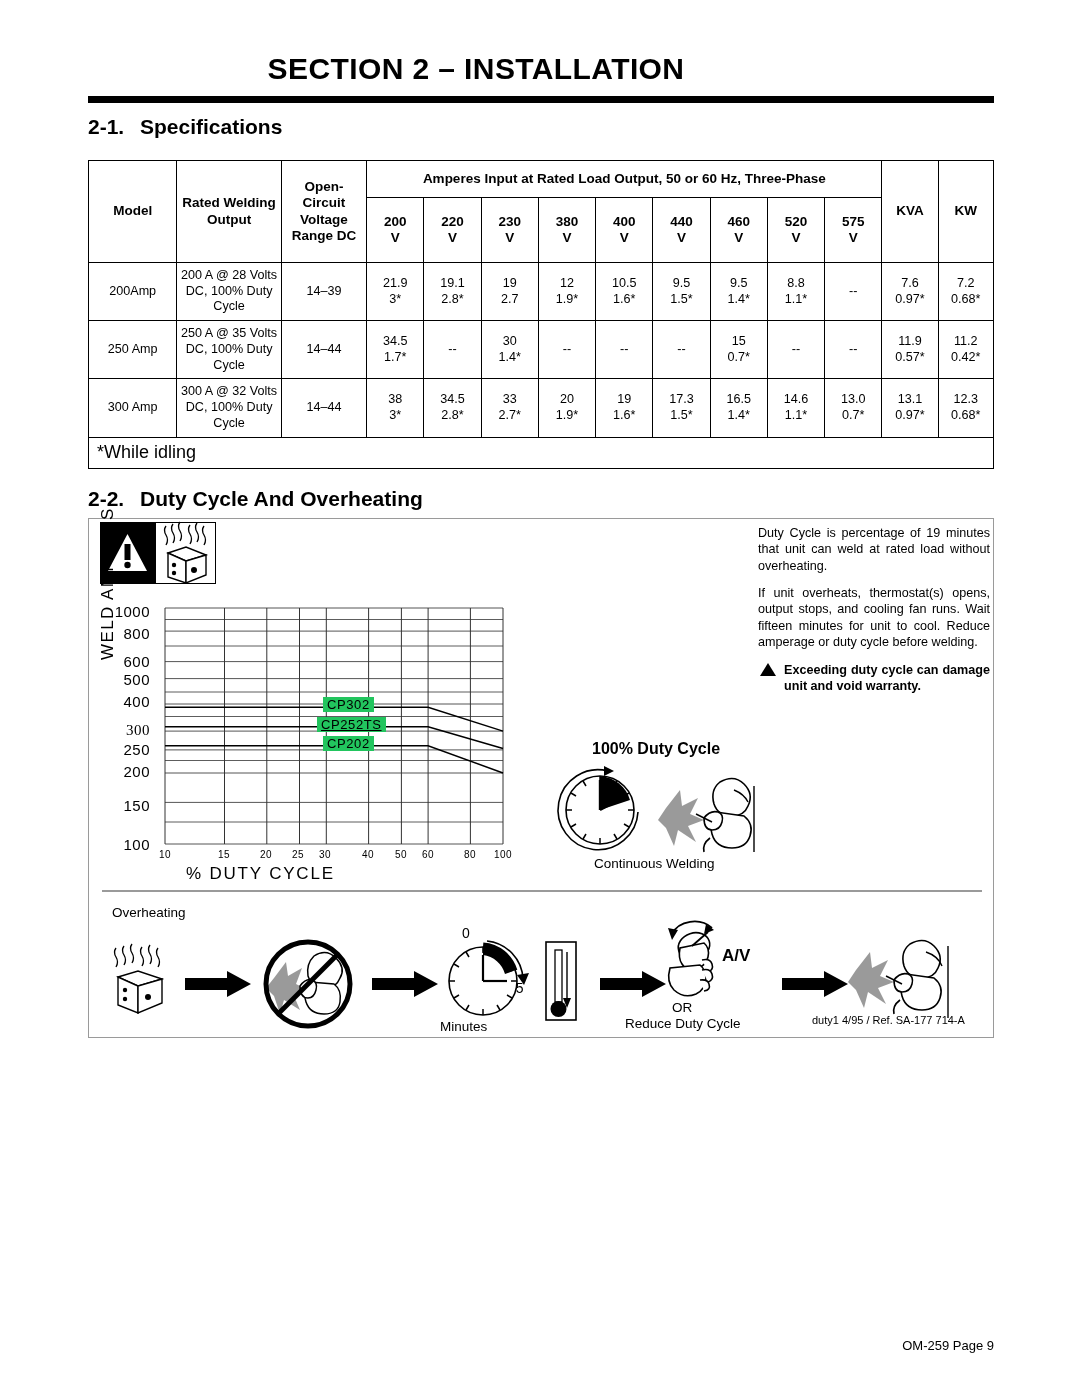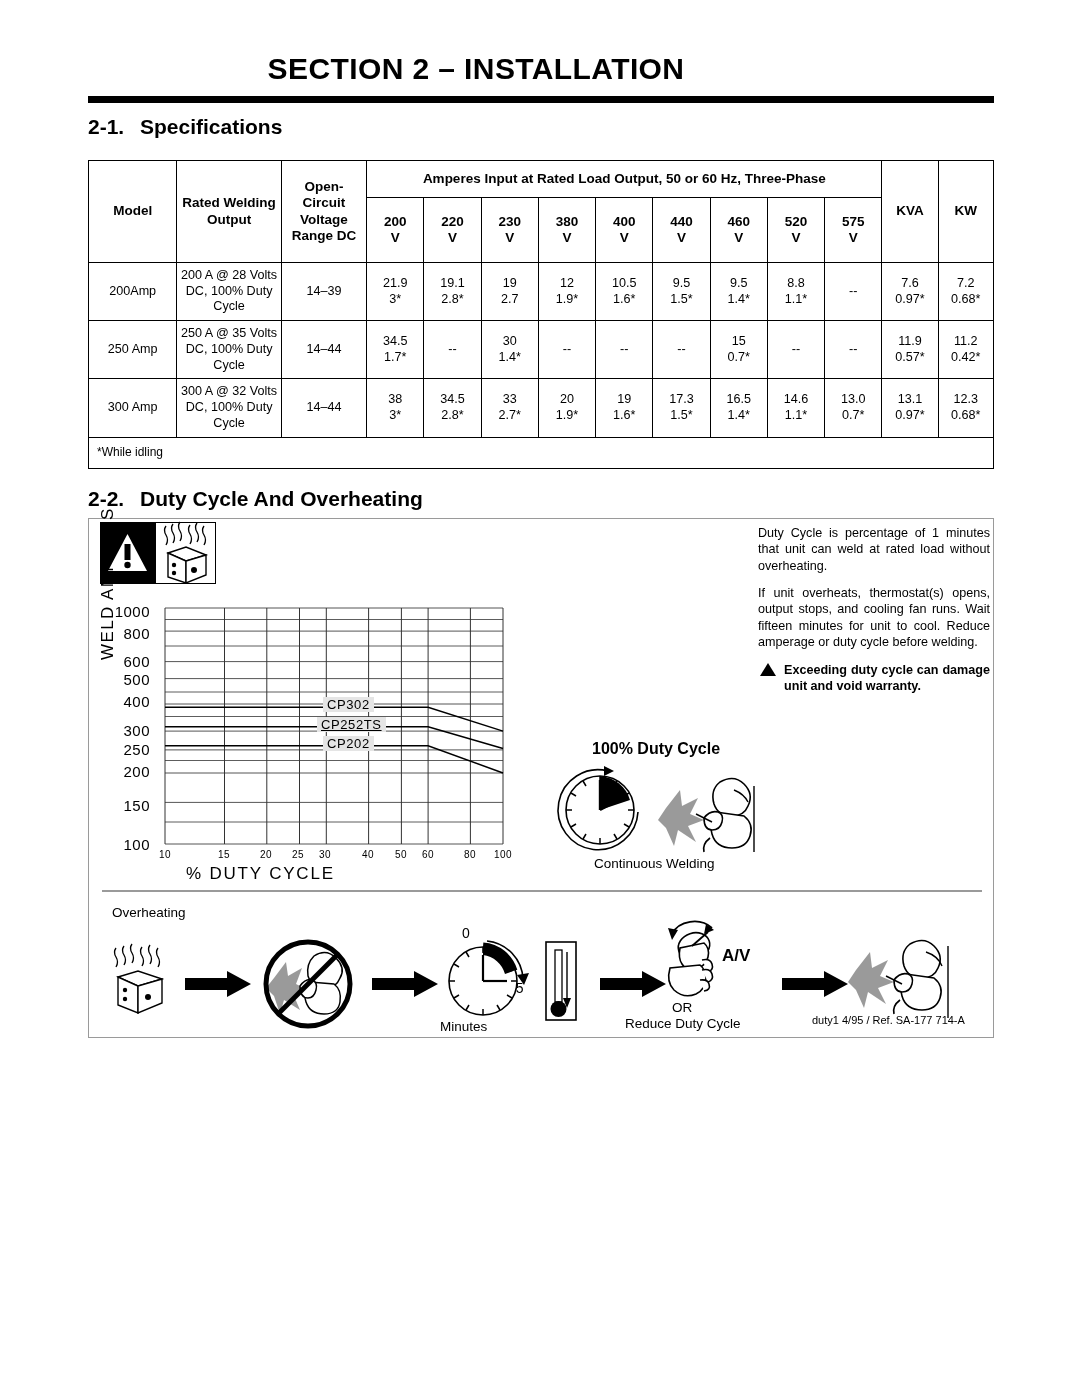--- a/index.html
+++ b/index.html
@@ -30,21 +30,21 @@
   
   .spec-wrap{position:absolute;left:88px;top:160px;width:906px;}
   table.spec{
     border-collapse:collapse;width:906px;
     table-layout:fixed;
   }
   table.spec td,table.spec th{
     border:1px solid #000;
     text-align:center;
     vertical-align:middle;
-    font-size:12px;
+    font-size:18px;
     padding:1px 1px;
     line-height:1.22;
   }
   table.spec th{font-weight:bold;font-size:13.5px;}
   table.spec td.dat{font-size:12.6px;line-height:1.25;padding:5px 0;}
   .col-model{width:88px;}
   .col-rated{width:104px;}
   .col-ocv{width:85px;}
   .col-amp{width:57px;}
   .col-kva{width:56px;}
@@ -87,21 +87,21 @@
   .ylabel{
     position:absolute;left:-2px;top:60px;
     transform:rotate(-90deg);transform-origin:left top;
     font-size:17px;letter-spacing:1.4px;white-space:nowrap;
   }
   .xlabel{
     position:absolute;left:86px;top:264px;font-size:17px;letter-spacing:1.8px;
   }
   .ytick{position:absolute;text-align:right;width:50px;font-size:15px;letter-spacing:0.5px;}
   .xtick{position:absolute;text-align:center;width:40px;font-size:10px;letter-spacing:0.5px;}
-  .curvelbl{position:absolute;font-size:13px;letter-spacing:0.6px;background:#e5e5e5;padding:0 4px;}
+  .curvelbl{position:absolute;font-size:13px;letter-spacing:0.6px;background:#22c55e;padding:0 4px;}
 
   
   .dc100-cap{position:absolute;left:592px;top:740px;font-size:16px;font-weight:bold;}
   .contw-cap{position:absolute;left:594px;top:856px;font-size:13.5px;}
 
   
   .oh-cap{position:absolute;left:112px;top:905px;font-size:13.5px;font-weight:normal;}
   .min-cap{position:absolute;left:440px;top:1019px;font-size:13.5px;}
   .av-cap{position:absolute;left:722px;top:946px;font-size:17px;font-weight:bold;}
   .or-cap{position:absolute;left:672px;top:1000px;font-size:13.5px;}
@@ -256,38 +256,38 @@
         <g fill="#000">
           <circle cx="18" cy="42" r="2.2"></circle>
           <circle cx="18" cy="50" r="2.2"></circle>
           <circle cx="38" cy="47" r="3"></circle>
         </g>
       </svg>
     </div>
   </div>
 
   <div class="rtext">
-    <p>Duty Cycle is percentage of 1 minutes that unit can weld at rated load without overheating.</p>
+    <p>Duty Cycle is percentage of 19 minutes that unit can weld at rated load without overheating.</p>
     <p>If unit overheats, thermostat(s) opens, output stops, and cooling fan runs. Wait fifteen minutes for unit to cool. Reduce amperage or duty cycle before welding.</p>
     <p class="bold-warn">
       <span class="tri"></span>
       <span>Exceeding duty cycle can damage unit and void warranty.</span>
     </p>
   </div>
 
   <div class="chart">
     <div class="ylabel">WELD AMPERES</div>
     <div class="xlabel">% DUTY CYCLE</div>
 
     <div class="ytick" style="left:0px;top:3px;">1000</div>
     <div class="ytick" style="left:0px;top:25px;">800</div>
     <div class="ytick" style="left:0px;top:53px;">600</div>
     <div class="ytick" style="left:0px;top:71px;">500</div>
     <div class="ytick" style="left:0px;top:93px;">400</div>
-    <div class="ytick" style="left:0px;top:122px;">300</div>
+    <div class="ytick" style="left:0px;top:122px;font-family:Liberation Serif, serif;">300</div>
     <div class="ytick" style="left:0px;top:141px;">250</div>
     <div class="ytick" style="left:0px;top:163px;">200</div>
     <div class="ytick" style="left:0px;top:197px;">150</div>
     <div class="ytick" style="left:0px;top:236px;">100</div>
 
     <div class="xtick" style="left:45px;top:249px;">10</div>
     <div class="xtick" style="left:104px;top:249px;">15</div>
     <div class="xtick" style="left:146px;top:249px;">20</div>
     <div class="xtick" style="left:178px;top:249px;">25</div>
     <div class="xtick" style="left:205px;top:249px;">30</div>
@@ -503,14 +503,15 @@
     </g>
     <g stroke="#000" stroke-width="1.4" fill="none">
       <line x1="38" y1="46" x2="54" y2="54"></line>
       <line x1="100" y1="16" x2="100" y2="88"></line>
       <path d="M78 22 q12 4 16 14"></path>
     </g>
   </svg>
 
   <div class="ref-cap">duty1 4/95 / Ref. SA-177 714-A</div>
 
+  <div class="footer">OM-259 Page 9</div>
 
 </div>
 
 </body></html>

